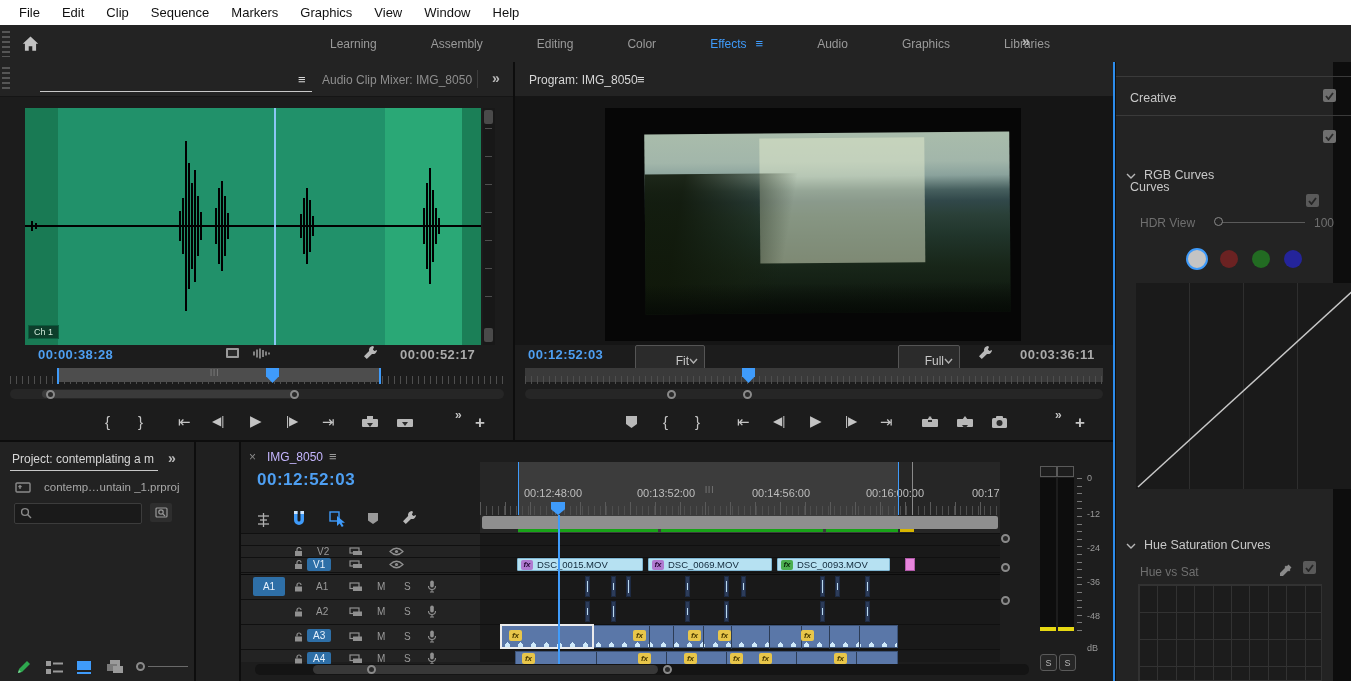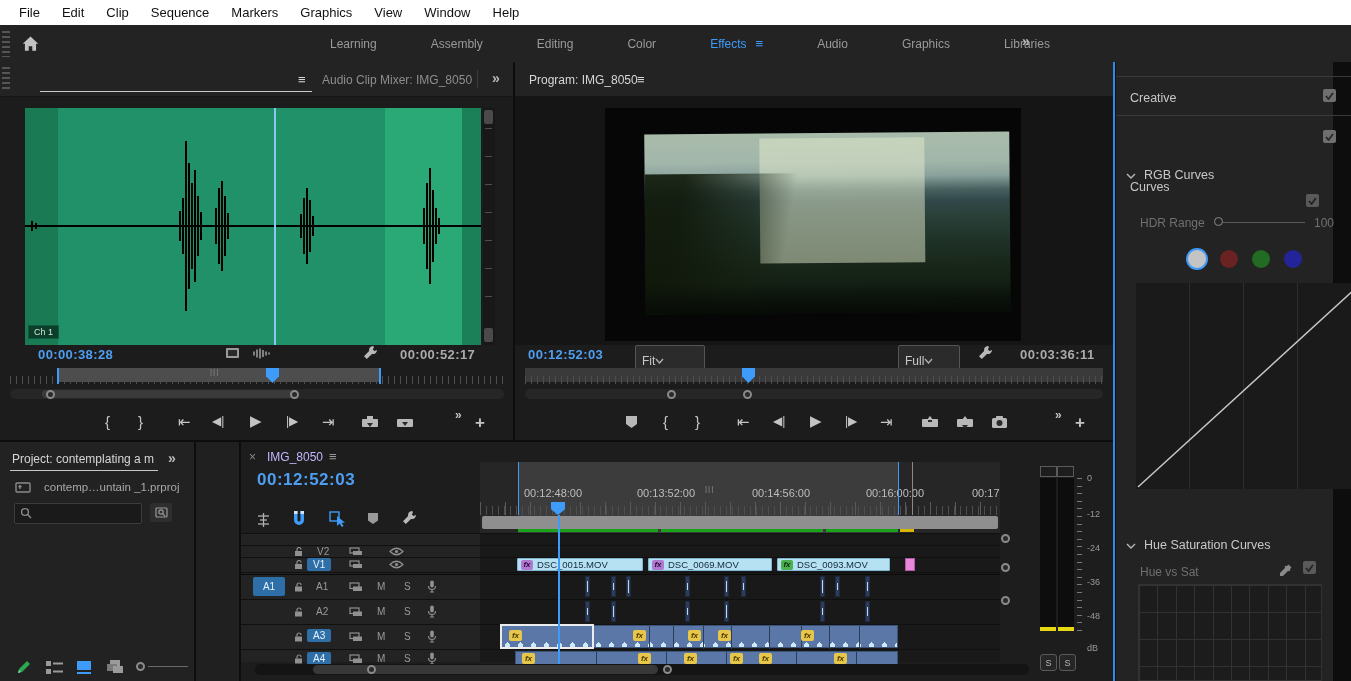--- a/index.html
+++ b/index.html
@@ -19,21 +19,21 @@
   .ptab{font-size:12px;color:#8e8e8e;}
   .ptab.active{color:#d6d6d6;}
   .underline{position:absolute;height:1px;background:#c8c8c8;}
   .tc-blue{color:#4e9ff2;font-weight:bold;font-size:13px;letter-spacing:.4px;}
   .tc-gray{color:#ababab;font-weight:bold;font-size:13px;letter-spacing:.4px;}
   .ticks-sm{background-image:repeating-linear-gradient(90deg,#4e4e4e 0 1px,transparent 1px 6px);}
   .ticks-lg{background-image:repeating-linear-gradient(90deg,#5a5a5a 0 1px,transparent 1px 25px);}
   .transport{color:#c4c4c4;font-size:14px;}
   .tbtn{display:inline-block;text-align:center;cursor:pointer;color:#c4c4c4;}
   .playhead{background:#3f9bfa;clip-path:polygon(0 0,100% 0,100% 55%,50% 100%,0 55%);}
-  .dd{position:absolute;height:32px;background:#2b2b2b;border:1px solid #555;border-radius:2px;color:#c8c8c8;font-size:12px;display:flex;align-items:center;justify-content:flex-start;padding:0 6px;box-sizing:border-box;}
+  .dd{position:absolute;height:32px;background:#2b2b2b;border:1px solid #555;border-radius:2px;color:#c8c8c8;font-size:12px;display:flex;align-items:center;justify-content:flex-end;padding:0 6px;box-sizing:border-box;}
   .scrollpill{background:#262626;border-radius:5px;}
   .ring{position:absolute;width:9px;height:9px;border:2px solid #8a8a8a;border-radius:50%;background:#2a2a2a;box-sizing:border-box;}
   
   .trkname{font-size:10px;color:#9a9a9a;}
   .trkname.sel{background:#2e6fa7;color:#e8f2fc;border-radius:2px;padding:1px 6px;}
   .rowline{position:absolute;left:0;right:0;height:1px;background:#101010;}
   .clip-v{position:absolute;background:#b6e1f2;border:1px solid #7fb6d2;border-radius:1px;box-sizing:border-box;font-size:9.5px;color:#12293a;display:flex;align-items:center;gap:4px;padding:0 3px;overflow:hidden;}
   .fxb{display:inline-flex;align-items:center;justify-content:center;width:12px;height:10px;border-radius:2px;font-size:8px;font-style:italic;font-weight:bold;flex:none;}
   .fxy{position:absolute;width:13px;height:11px;border-radius:2px;background:#e8c64a;color:#4a3a00;font-size:8px;font-style:italic;font-weight:bold;display:flex;align-items:center;justify-content:center;}
   .sliver{position:absolute;width:5px;background:#2c3c5a;border:1px solid #1d2a42;box-sizing:border-box;}
@@ -732,21 +732,21 @@
       </div>
     <svg class="abs" style="left:10px;top:111px;" width="10" height="6" viewBox="0 0 10 6">
         <path d="M1 1l4 4 4-4" stroke="#b8b8b8" stroke-width="1.4" fill="none"></path>
       </svg>
     <span class="abs lum-label" style="left:28px;top:106px;">RGB Curves</span>
     <div class="chk" style="left:190px;top:132px;background:#5a5a5a;">
         <svg viewBox="0 0 9 8">
           <path d="M1 4l2.5 3L8 1" stroke="#252525" stroke-width="1.8" fill="none"></path>
         </svg>
       </div>
-    <span class="abs lum-dim" style="left:24px;top:154px;">HDR Range</span>
+    <span class="abs lum-dim" style="left:24px;top:154px;">HDR View</span>
     <div class="abs" style="left:101px;top:160px;width:88px;height:1px;background:#5a5a5a;"></div>
     <div class="abs" style="left:98px;top:155px;width:9px;height:9px;border:1.5px solid #8a8a8a;border-radius:50%;background:#232323;box-sizing:border-box;"></div>
     <span class="abs lum-dim" style="left:198px;top:154px;">100</span>
 
     <div class="abs" style="left:70px;top:186px;width:22px;height:22px;border-radius:50%;background:#c4c4c4;border:2px solid #3f9bfa;box-sizing:border-box;"></div>
     <div class="abs" style="left:104px;top:188px;width:18px;height:18px;border-radius:50%;background:#6b2222;"></div>
     <div class="abs" style="left:136px;top:188px;width:18px;height:18px;border-radius:50%;background:#226b22;"></div>
     <div class="abs" style="left:168px;top:188px;width:18px;height:18px;border-radius:50%;background:#24249a;"></div>
 
     <div class="abs" style="left:20px;top:221px;width:215px;height:206px;background:#1a1a1a;overflow:hidden;">

